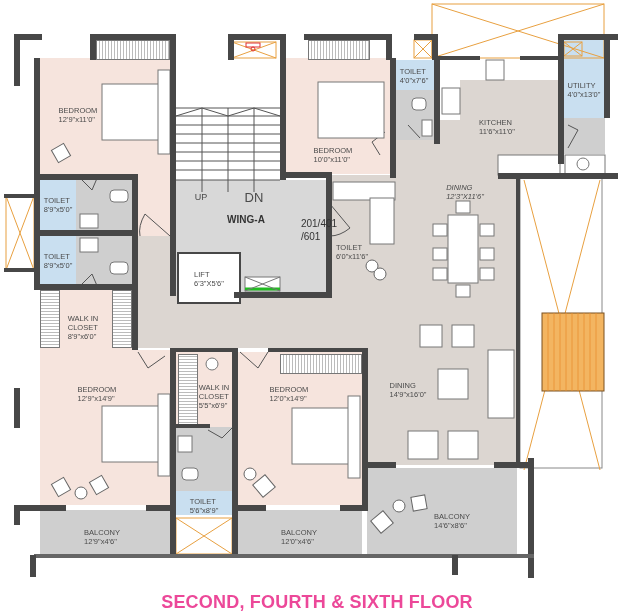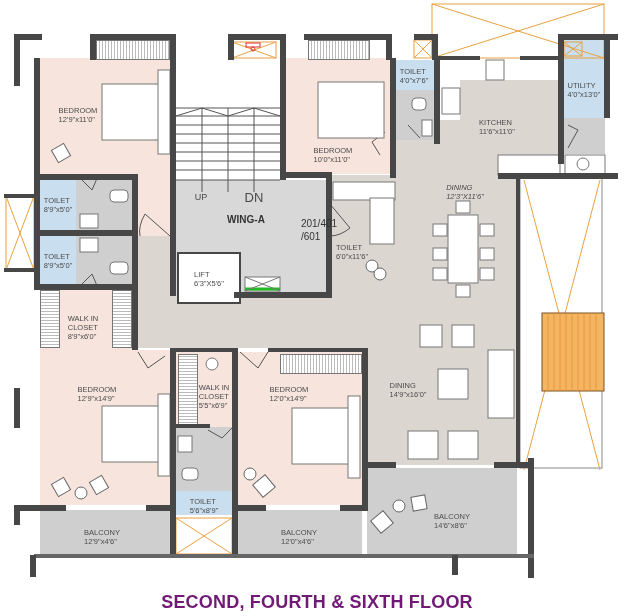--- a/index.html
+++ b/index.html
@@ -10,21 +10,21 @@
   .grey{background:#cfcfcf;}
   .lgrey{background:#d8d8d8;}
   .blue{background:#c9dff0;}
   .white{background:#ffffff;}
   .wall{position:absolute;background:#474747;}
   .lbl{position:absolute;font-size:7.5px;color:#4a4a4a;text-align:left;line-height:9px;white-space:nowrap;transform:translateX(-50%);}
   .lbl b{font-weight:normal;display:block;}
   .bold{font-weight:bold;font-size:10px;color:#333;line-height:13px;}
   .wardrobe{position:absolute;border:1px solid #777;background:repeating-linear-gradient(90deg,#fff 0 2px,#bbb 2px 3px);}
   .wardrobe-v{position:absolute;border:1px solid #777;background:repeating-linear-gradient(0deg,#fff 0 2px,#bbb 2px 3px);}
-  .title{position:absolute;left:0;width:634px;top:592px;text-align:center;font-weight:bold;font-size:18px;color:#701a75;letter-spacing:0.2px;}
+  .title{position:absolute;left:0;width:634px;top:592px;text-align:center;font-weight:bold;font-size:18px;color:#ec4899;letter-spacing:0.2px;}
   svg{position:absolute;left:0;top:0;}
 </style>
 </head>
 <body>
 
 <div class="room pink" style="left:40px;top:58px;width:132px;height:118px;"></div>
 <div class="room pink" style="left:135px;top:176px;width:37px;height:60px;"></div>
 <div class="room pink" style="left:286px;top:58px;width:104px;height:116px;"></div>
 <div class="room beige" style="left:460px;top:80px;width:100px;height:75px;"></div>
 <div class="room beige" style="left:395px;top:120px;width:124px;height:60px;"></div>

